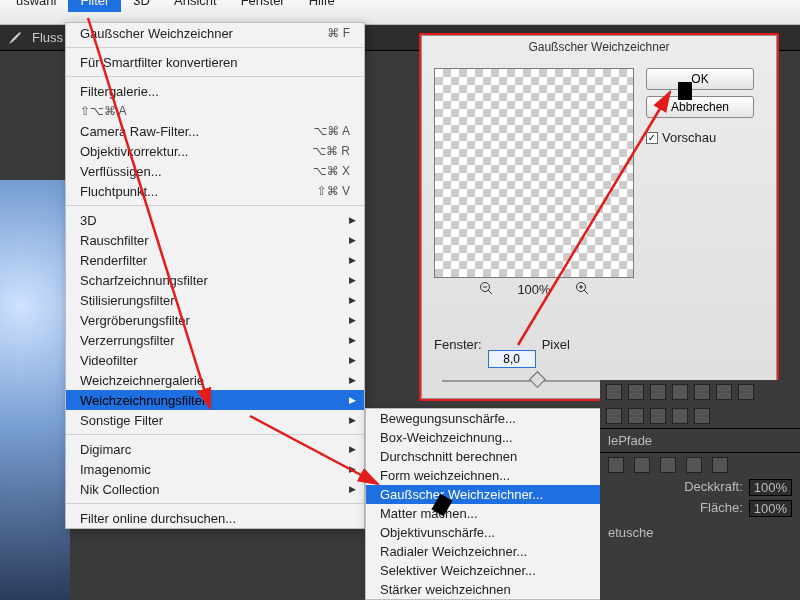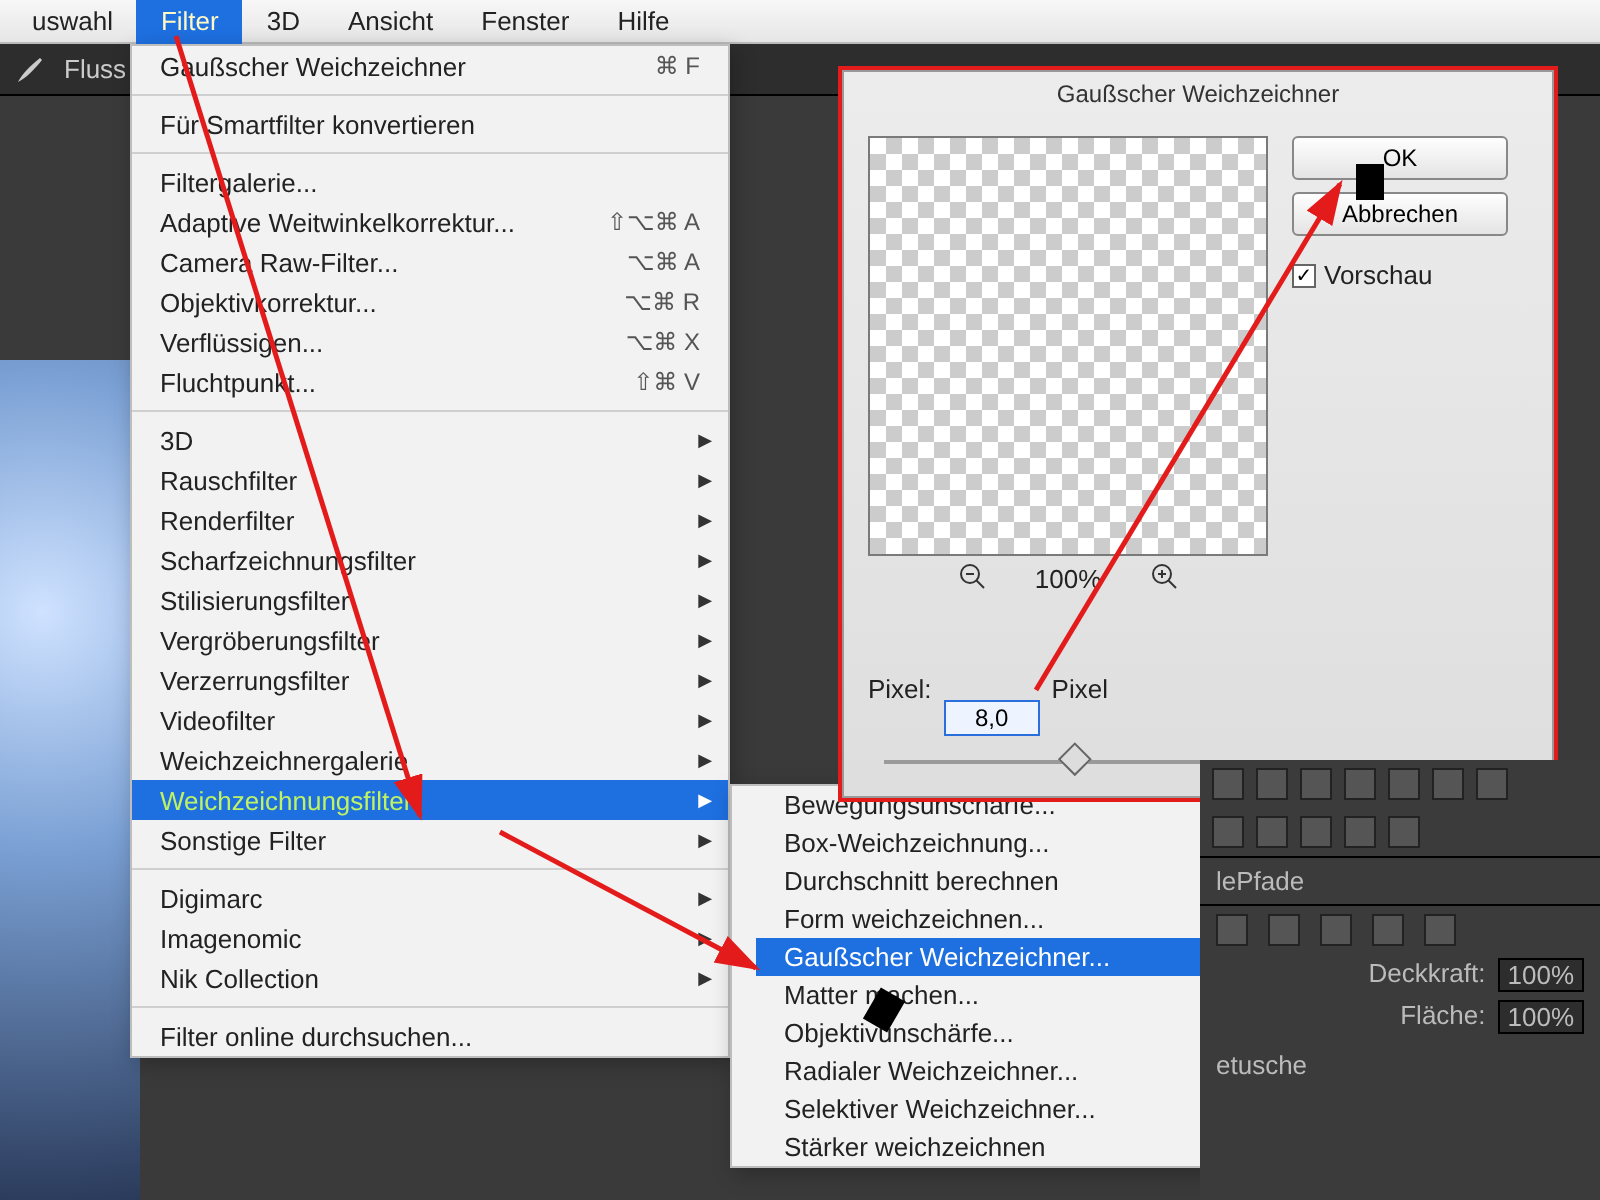--- a/index.html
+++ b/index.html
@@ -1,41 +1,41 @@
 <!DOCTYPE html>
 <html><head>
 <meta charset="utf-8">
 <style>
   * { box-sizing: border-box; margin: 0; padding: 0; font-family: "Lucida Grande", Arial, sans-serif; font-size: 13px; }
   body { width: 800px; height: 600px; background: #3a3a3a; overflow: hidden; position: relative; }
 
   
-  .menubar { height: 22px; background: linear-gradient(#f7f7f7,#e6e6e6); display: flex; align-items: flex-start; padding: 0 4px; border-bottom: 1px solid #bbb; }
+  .menubar { height: 22px; background: linear-gradient(#f7f7f7,#e6e6e6); display: flex; align-items: flex-end; padding: 12px 4px; border-bottom: 1px solid #bbb; }
   .menubar .m { padding: 0 12px; height: 22px; line-height: 22px; color: #222; }
   .menubar .m.sel { background: #1e6fe0; color: #fef9c3; }
 
   
   .darkbar { height: 26px; background: #2d2d2d; border-bottom: 1px solid #000; display:flex; align-items:center; padding-left:6px; color:#ccc; }
   .darkbar .brush { width:18px; height:18px; margin-right:8px; display:flex; align-items:center; justify-content:center; }
 
   
   .photo { position:absolute; left:0; top:180px; width:70px; height:420px; background: radial-gradient(circle at 30% 30%, #cfe2ff 0%, #7aa0d4 40%, #2a3a5a 100%); }
 
   
   .menu { position:absolute; left:65px; top:22px; width:300px; background:#f2f2f2; border:1px solid #bdbdbd; box-shadow: 2px 3px 10px rgba(0,0,0,.25); }
   .menu .row { display:flex; align-items:center; height:20px; padding:0 14px; color:#222; position:relative; }
   .menu .row.kb { justify-content:space-between; }
   .menu .row .sc { color:#555; font-size:12px; }
-  .menu .row.sel { background:#1e6fe0; color:#bef264; }
+  .menu .row.sel { background:#1e6fe0; color:#000000; }
   .menu .row.sub::after { content:"▶"; font-size:9px; position:absolute; right:8px; color:#333; }
   .menu .row.sel.sub::after { color:#fff; }
   .menu .sep { height:1px; background:#cfcfcf; margin:4px 0; }
 
   
-  .submenu { position:absolute; left:365px; top:392px; width:266px; background:#f2f2f2; border:1px solid #bdbdbd; box-shadow: 2px 3px 10px rgba(0,0,0,.25); padding-left: 12px; }
+  .submenu { position:absolute; left:365px; top:408px; width:266px; background:#f2f2f2; border:1px solid #bdbdbd; box-shadow: 2px 3px 10px rgba(0,0,0,.25); }
   .submenu .row { height:19px; padding:0 14px; display:flex; align-items:center; color:#222; }
   .submenu .row.sel { background:#1e6fe0; color:#fff; }
 
   
   .dialog-frame { position:absolute; left:419px; top:33px; width:360px; border:2px solid #e31b1b; }
   .dialog { background:linear-gradient(#ececec,#dedede); border:1px solid #999; }
   .dialog .title { text-align:center; height:22px; line-height:22px; color:#333; font-size:12px; }
   .dialog .body { display:flex; padding:10px 12px 14px 12px; gap:12px; }
   .preview { width:200px; height:210px; border:1px solid #7a7a7a;
     background-image: linear-gradient(45deg,#ccc 25%,transparent 25%,transparent 75%,#ccc 75%,#ccc),
@@ -97,21 +97,20 @@
 <div class="menu">
   <div class="row kb">
     <span>Gaußscher Weichzeichner</span>
       <span class="sc">⌘ F</span>
   </div>
   <div class="sep"></div>
   <div class="row">Für Smartfilter konvertieren</div>
   <div class="sep"></div>
   <div class="row">Filtergalerie...</div>
   <div class="row kb">
-      <span>Adaptive Weitwinkelkorrektur...</span>
       <span class="sc">⇧⌥⌘ A</span>
     </div>
   <div class="row kb">
       <span>Camera Raw-Filter...</span>
       <span class="sc">⌥⌘ A</span>
     </div>
   <div class="row kb">
       <span>Objektivkorrektur...</span>
       <span class="sc">⌥⌘ R</span>
     </div>
@@ -184,21 +183,21 @@
       <div class="btncol">
         <div class="btn">OK</div>
         <div class="btn">Abbrechen</div>
         <div class="chk">
           <span class="box">✓</span>
           <span>Vorschau</span>
         </div>
       </div>
     </div>
     <div class="radius">
-      <span>Pixel:</span>
+      <span>Fenster:</span>
       <input value="8,0" style="">
       <span>Pixel</span>
     </div>
     <div class="slider">
       <div class="track"></div>
         <div class="thumb"></div>
     </div>
   </div>
 </div>
 

